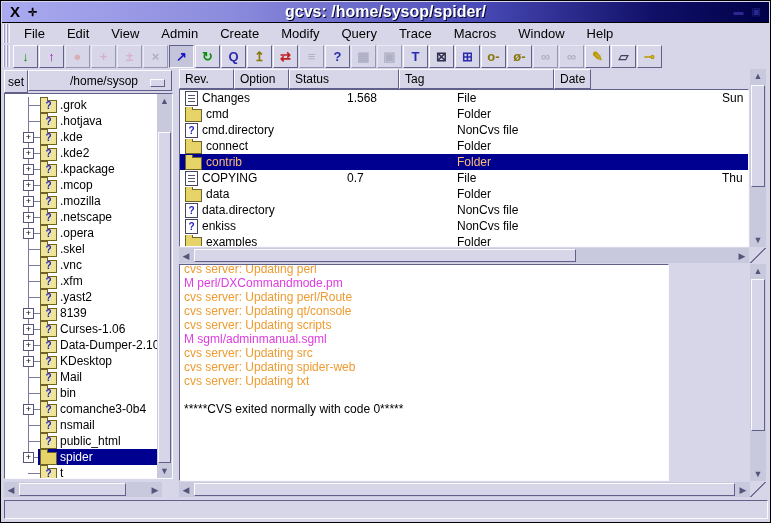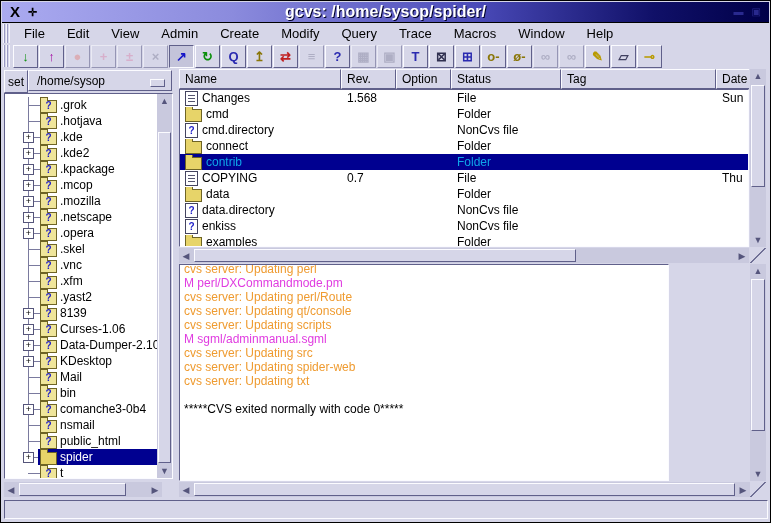--- a/index.html
+++ b/index.html
@@ -39,21 +39,21 @@
   .tbtn{width:23px;height:21px;margin-right:1px;display:flex;align-items:center;justify-content:center;
         font-size:13px;font-weight:bold;}
   .tbtn.pressed{border-top:1px solid #60608a;border-left:1px solid #60608a;
                 border-right:1px solid #fbfbff;border-bottom:1px solid #fbfbff;background:#c4c4da;}
   .tbtn.disabled{opacity:.55;}
 
   
   .set-btn{position:absolute;left:3px;top:69px;width:22px;height:21px;font-size:12px;
            display:flex;align-items:center;justify-content:center;}
   .path-drop{position:absolute;left:27px;top:69px;width:144px;height:21px;font-size:12px;
-             display:flex;align-items:center;padding-left:8px;box-sizing:border-box;}
+             display:flex;align-items:center;padding-left:8px;box-sizing:border-box;justify-content:center;}
   .drop-ind{position:absolute;right:6px;top:8px;width:13px;height:6px;}
 
   
   .treebox{position:absolute;left:3px;top:92px;width:169px;height:386px;box-sizing:border-box;
            background:#fff;overflow:hidden;}
   .tree-rows{position:absolute;left:0;top:3px;right:15px;bottom:0;
              background:linear-gradient(#7a7a9e,#7a7a9e) 23px 0/1px 362px no-repeat;}
   .trow{height:16px;position:relative;font-size:12px;display:flex;align-items:center;white-space:nowrap;}
   .tick{position:absolute;left:23px;top:8px;width:12px;border-top:1px solid #7a7a9e;}
   .expander{position:absolute;left:18px;top:3px;width:9px;height:9px;background:#fff;
@@ -76,21 +76,21 @@
   .ic-file i{position:absolute;left:0;right:0;top:0;text-align:center;font-style:normal;
              font-weight:bold;font-size:10px;color:#1c1cc8;line-height:13px;}
 
   
   .flhead{position:absolute;left:178px;top:68px;width:570px;height:20px;display:flex;overflow:hidden;}
   .hcell{height:20px;box-sizing:border-box;font-size:12px;display:flex;align-items:center;
          padding-left:5px;background:#d6d6e8;flex:0 0 auto;}
   .flbody{position:absolute;left:178px;top:88px;width:570px;height:158px;box-sizing:border-box;
           background:#fff;overflow:hidden;}
   .lrow{height:16px;display:flex;font-size:12px;align-items:center;color:#000;}
-  .lrow.sel{background:#000090;color:#0ea5e9;}
+  .lrow.sel{background:#000090;color:#fdba74;}
   .lcell{box-sizing:border-box;padding-left:5px;flex:0 0 auto;overflow:hidden;white-space:nowrap;
          display:flex;align-items:center;gap:4px;}
   .c0{width:162px}.c1{width:55px}.c2{width:55px}.c3{width:110px}.c4{width:155px}.c5{width:37px}
 
   
   .consolebox{position:absolute;left:178px;top:263px;width:490px;height:217px;box-sizing:border-box;
               background:#fff;overflow:hidden;}
   .console-inner{margin-top:-3px;padding-left:4px;}
   .cline{font-size:12px;line-height:14px;white-space:pre;}
   .cline.orange{color:#ef9b30;}
@@ -472,21 +472,20 @@
     </div>
   </div>
 
   <div class="sb h" style="left:3px;top:481px;width:158px;height:15px;">
     <div class="arr arr-left" style="left:0;"></div>
     <div class="arr arr-right" style="right:0;"></div>
     <div class="thumb" style="top:1px;bottom:1px;left:15px;width:105px;"></div>
   </div>
 
   <div class="flhead" id="fl-head">
-      <div class="hcell raised c0">Name</div>
       <div class="hcell raised c1">Rev.</div>
       <div class="hcell raised c2">Option</div>
       <div class="hcell raised c3">Status</div>
       <div class="hcell raised c4">Tag</div>
       <div class="hcell raised c5">Date</div>
     </div>
 
   <div class="flbody sunken" id="fl-body">
       <div class="lrow">
         <div class="lcell c0">

